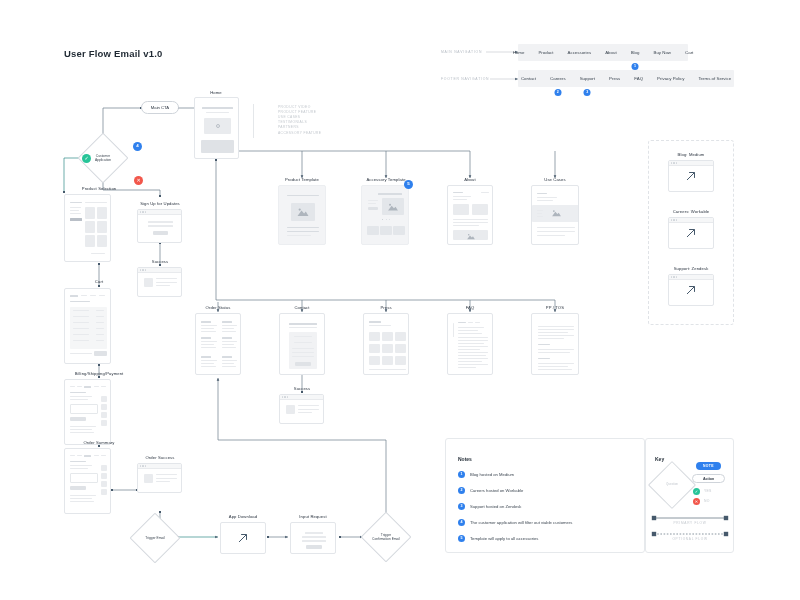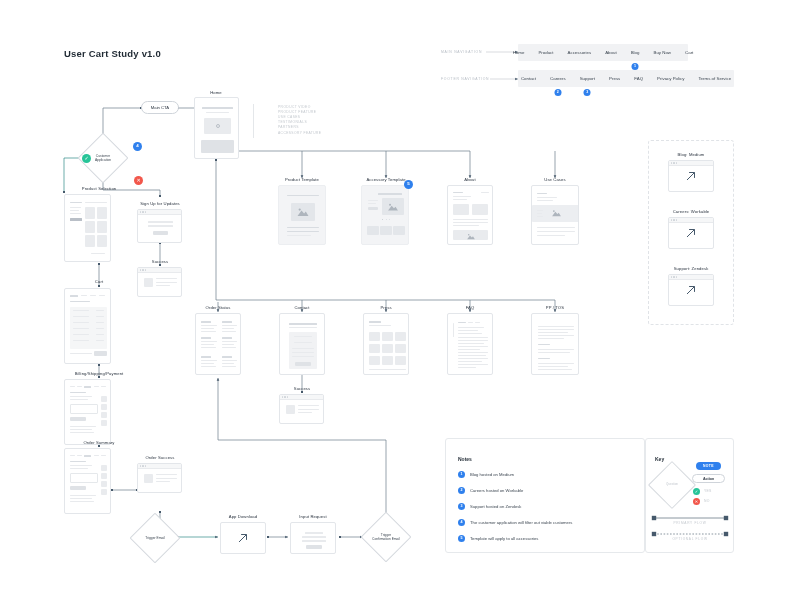--- a/index.html
+++ b/index.html
@@ -181,21 +181,21 @@
       <path d="M268,537 H288" marker-start="url(#sq)" marker-end="url(#ah)"></path>
 
       <path d="M340,537 H363" marker-start="url(#sq)" marker-end="url(#ah)"></path>
 
       <path d="M386,518 V440 H218 V378" marker-start="url(#sq)" marker-end="url(#ah)"></path>
 
       <path d="M302,372 V392" marker-start="url(#sq)" marker-end="url(#sq)"></path>
     </g>
   </svg>
 
-  <div id="page-title">User Cart Study v1.0</div>
+  <div id="page-title">User Flow Email v1.0</div>
 
   <div class="nav-label" style="left:441px;top:50px;">MAIN NAVIGATION</div>
   <div class="navbar" style="left:518px;top:44px;width:170px;">
     <span class="nav-item">Home</span>
     <span class="nav-item">Product</span>
     <span class="nav-item">Accessories</span>
     <span class="nav-item">About</span>
     <span class="nav-item">
       <span>Blog</span>
       <span class="badge nav-badge">1</span>

